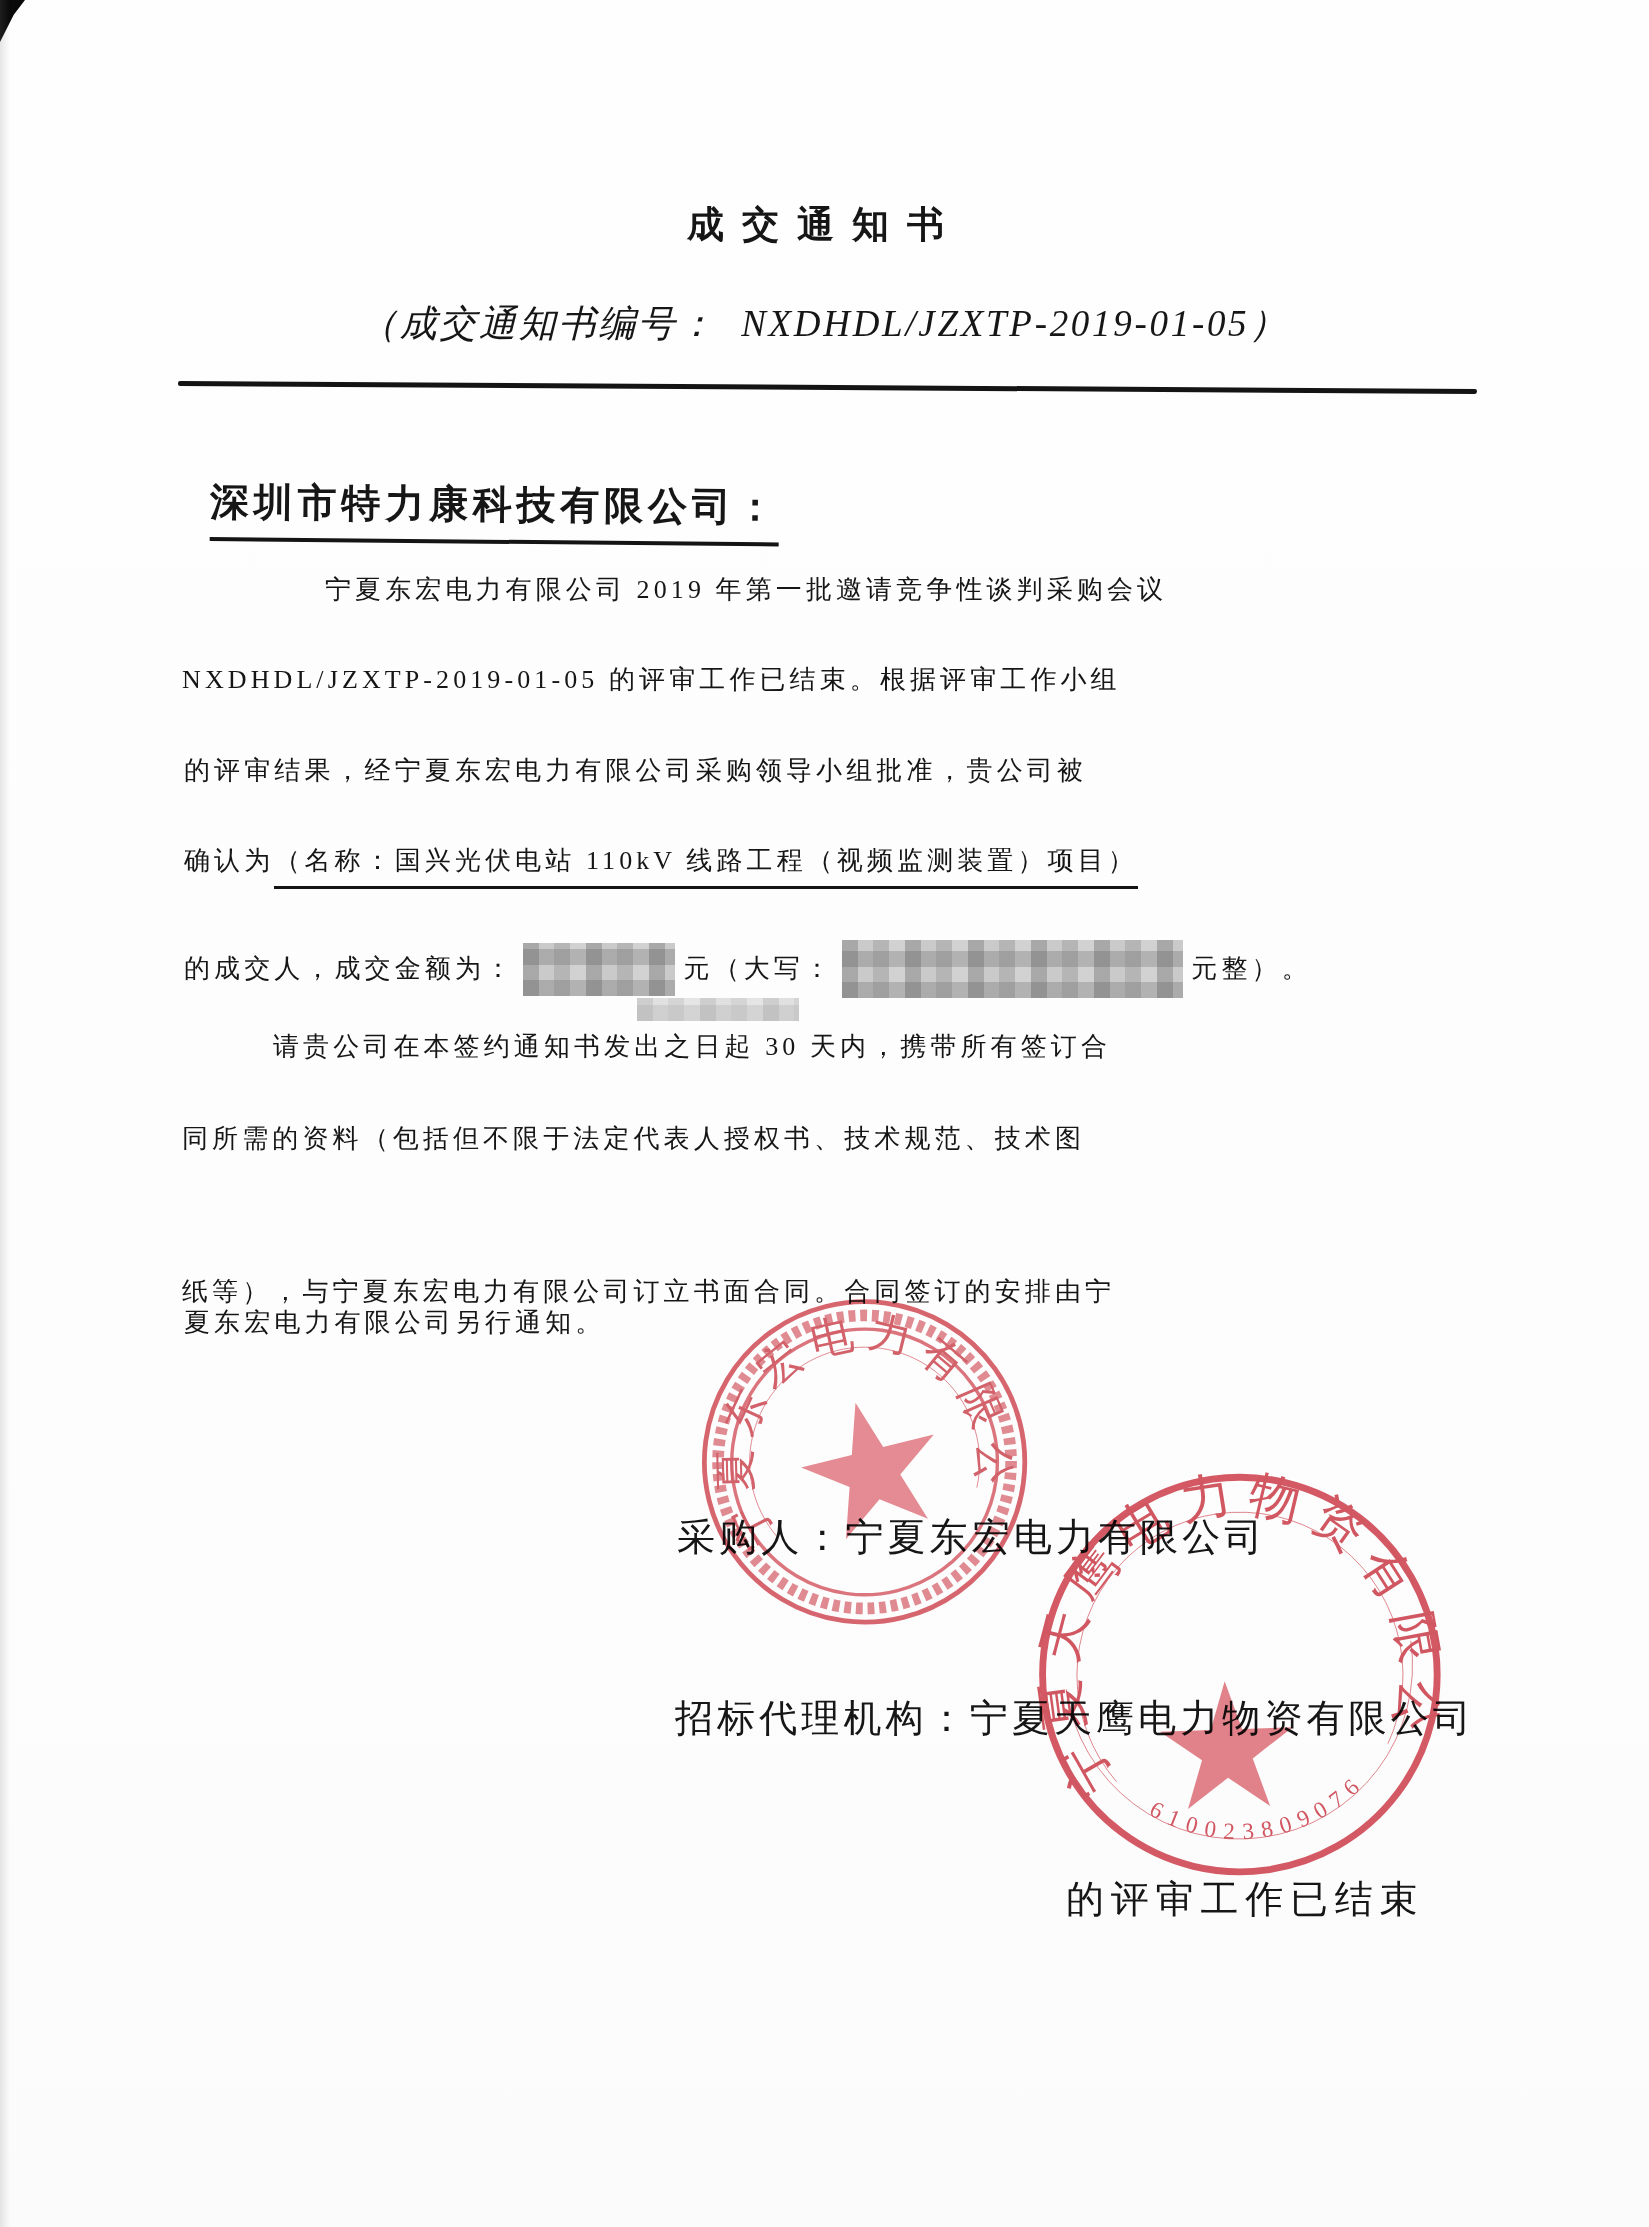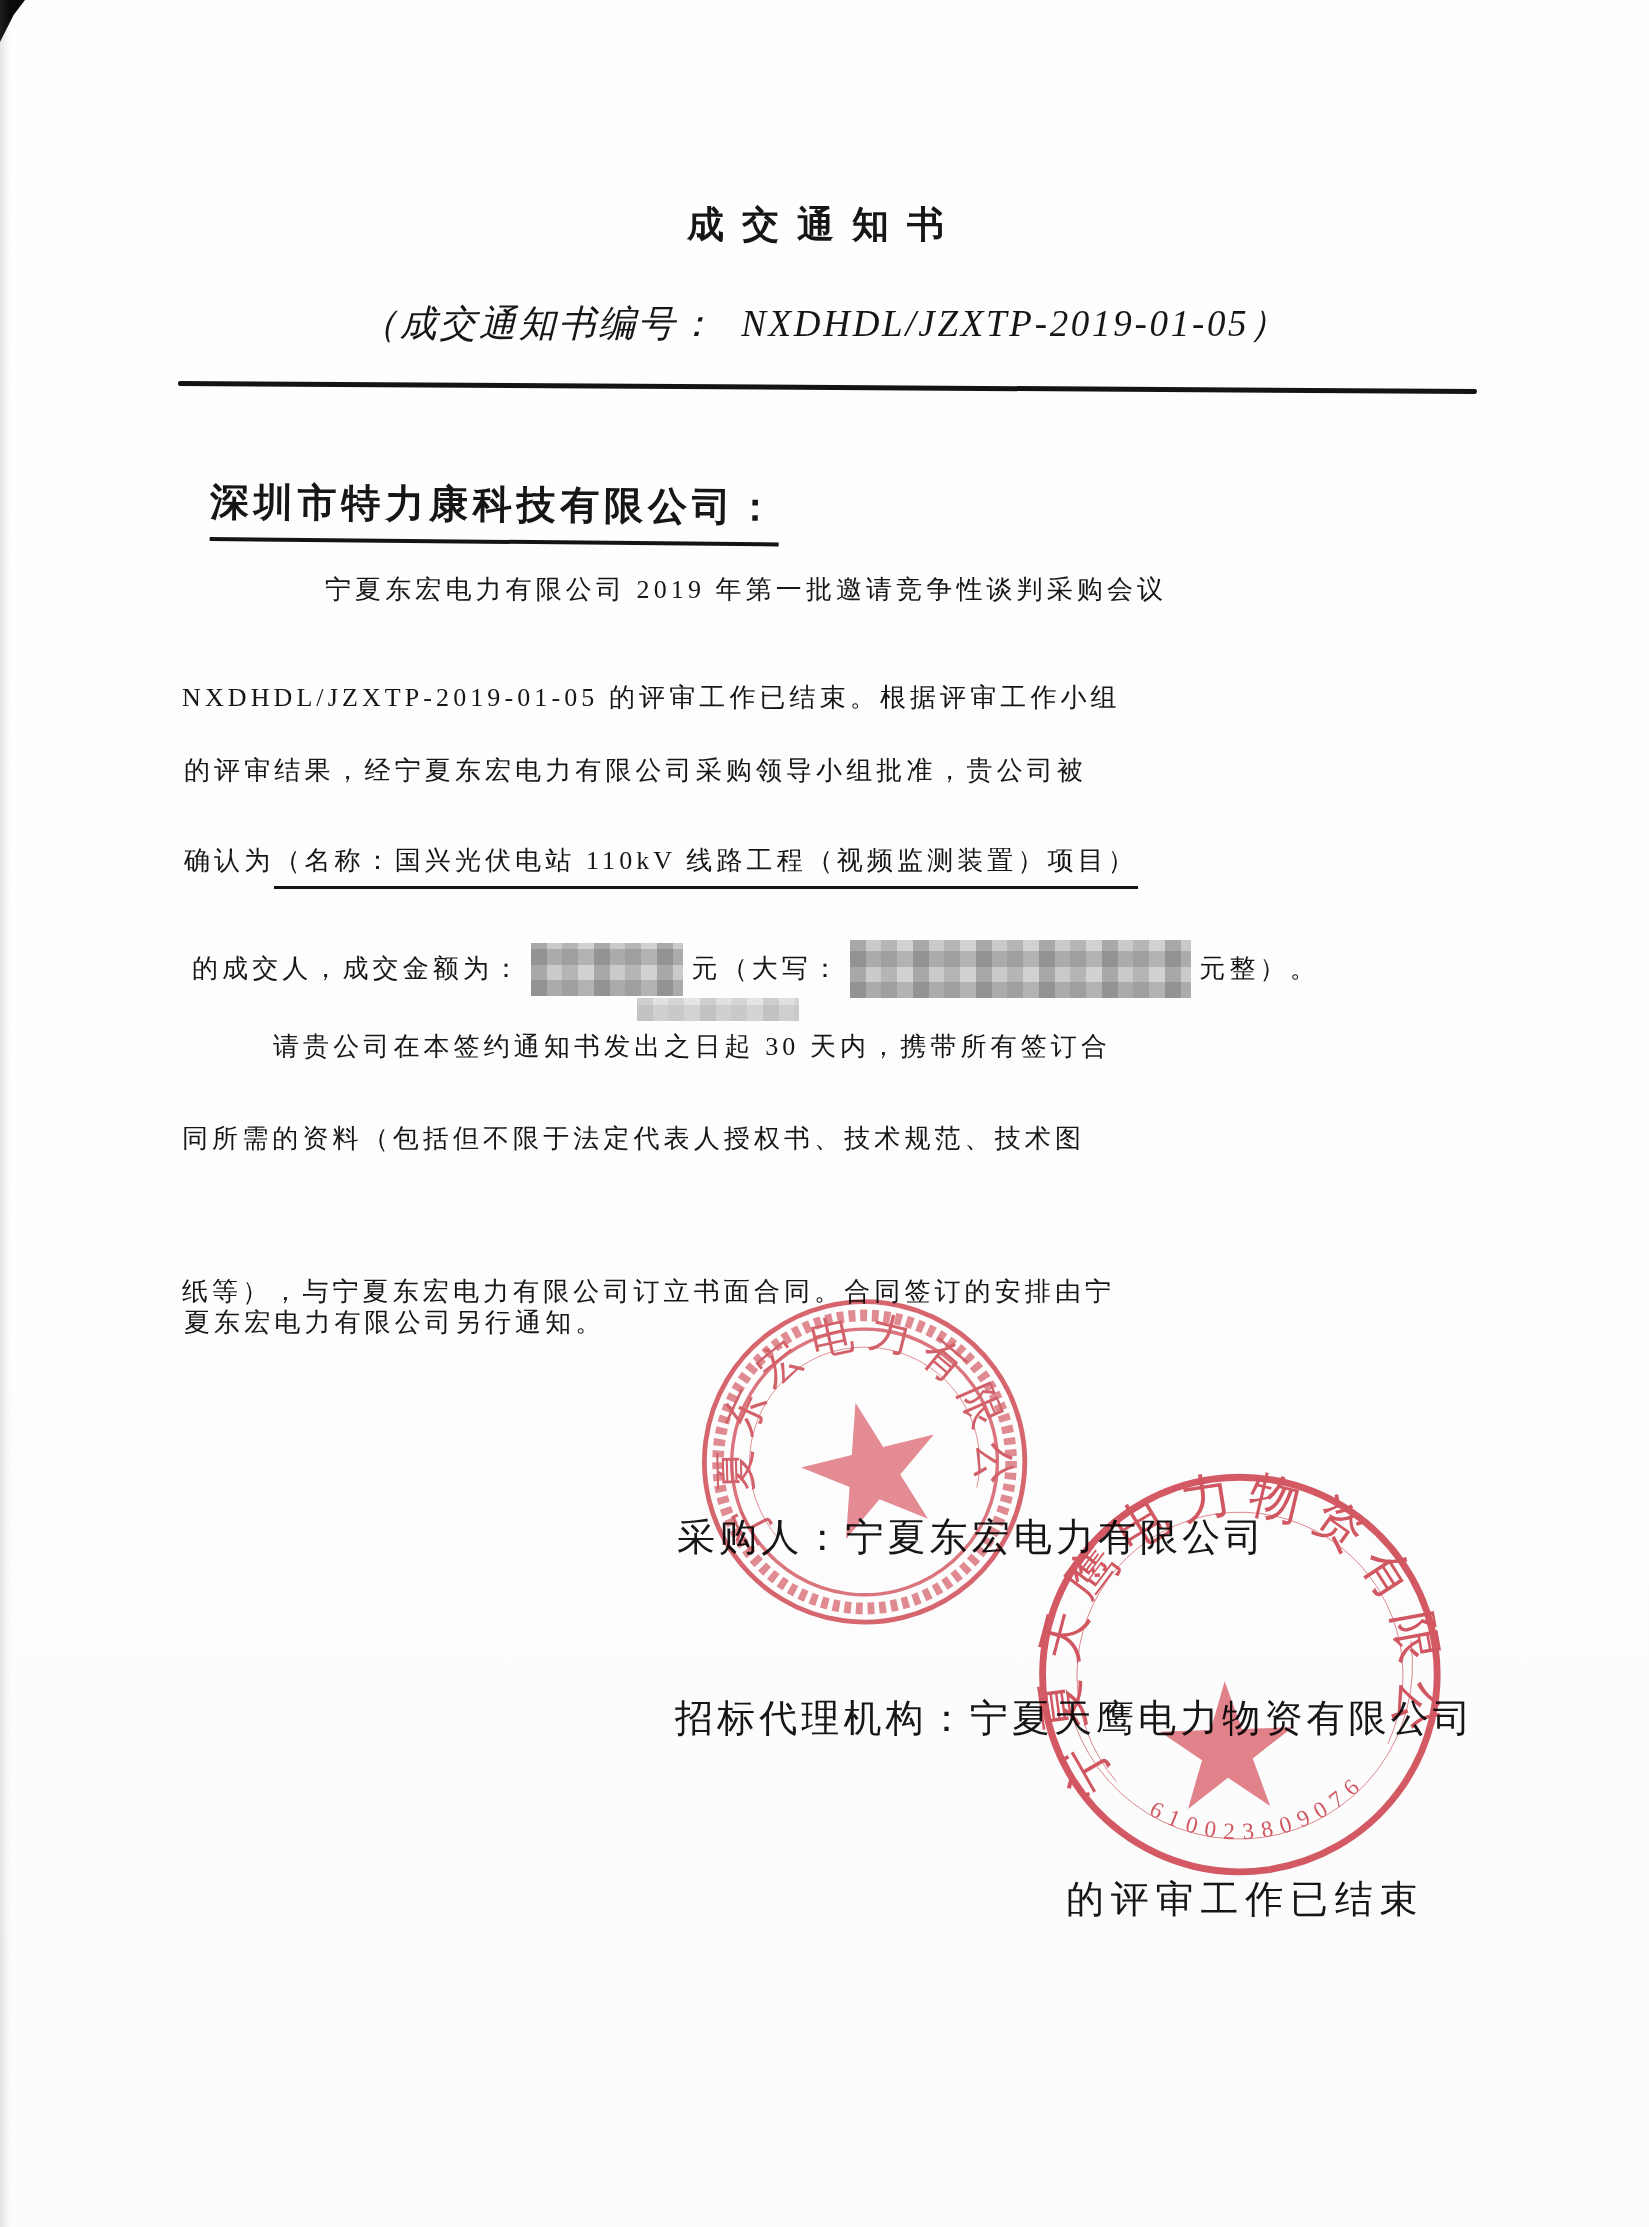--- a/index.html
+++ b/index.html
@@ -32,21 +32,21 @@
     left:210px;top:475px;font-size:39px;font-weight:700;letter-spacing:4.8px;
     border-bottom:4.1px solid #141414;padding-bottom:8.2px;
     transform:rotate(0.55deg);transform-origin:left center;white-space:pre;
   }
   .line{
     font-size:26px;letter-spacing:4.1px;line-height:1;white-space:pre;
   }
   .u-underline{
     border-bottom:3.4px solid #141414;padding-bottom:11px;
   }
-  .line-flex{display:flex;align-items:center;margin-left:8px;}
+  .line-flex{display:flex;align-items:center;}
   .mosaic{
     display:inline-block;
     background:
       repeating-linear-gradient(90deg,rgba(90,90,90,.30) 0 15.8px,rgba(255,255,255,0) 15.8px 31.5px),
       repeating-linear-gradient(0deg,rgba(120,120,120,.28) 0 15.8px,rgba(235,235,235,.25) 15.8px 31.5px),
       repeating-linear-gradient(90deg,#bfbfbf 0 31.5px,#d8d8d8 31.5px 47px,#c9c9c9 47px 63px);
   }
   .mosaic-1{width:152px;height:53px;margin:0 8.2px;}
   .mosaic-2{width:341px;height:58px;margin:0 8.2px;}
   .mosaic-ext{
@@ -71,21 +71,21 @@
 
   <div class="abs doc-title">成交通知书</div>
 
   <div class="abs doc-subtitle">（成交通知书编号：  NXDHDL/JZXTP-2019-01-05）</div>
 
   <div class="abs title-rule"></div>
 
   <div class="abs addressee">深圳市特力康科技有限公司：</div>
 
   <div class="abs line" style="left:325px;top:577px;">宁夏东宏电力有限公司 2019 年第一批邀请竞争性谈判采购会议</div>
-  <div class="abs line" style="left:182px;top:685px;">NXDHDL/JZXTP-2019-01-05 的评审工作已结束。根据评审工作小组</div>
+  <div class="abs line" style="left:182px;top:667px;">NXDHDL/JZXTP-2019-01-05 的评审工作已结束。根据评审工作小组</div>
   <div class="abs line" style="left:184px;top:758px;">的评审结果，经宁夏东宏电力有限公司采购领导小组批准，贵公司被</div>
 
   <div class="abs line" style="left:184px;top:848px;"><span>确认为</span><span class="u-underline">（名称：国兴光伏电站 110kV 线路工程（视频监测装置）项目）</span></div>
 
   <div class="abs line line-flex" style="left:184px;top:940px;">
     <span>的成交人，成交金额为：</span>
     <span class="mosaic mosaic-1"></span>
     <span>元（大写：</span>
     <span class="mosaic mosaic-2"></span>
     <span>元整）。</span>

